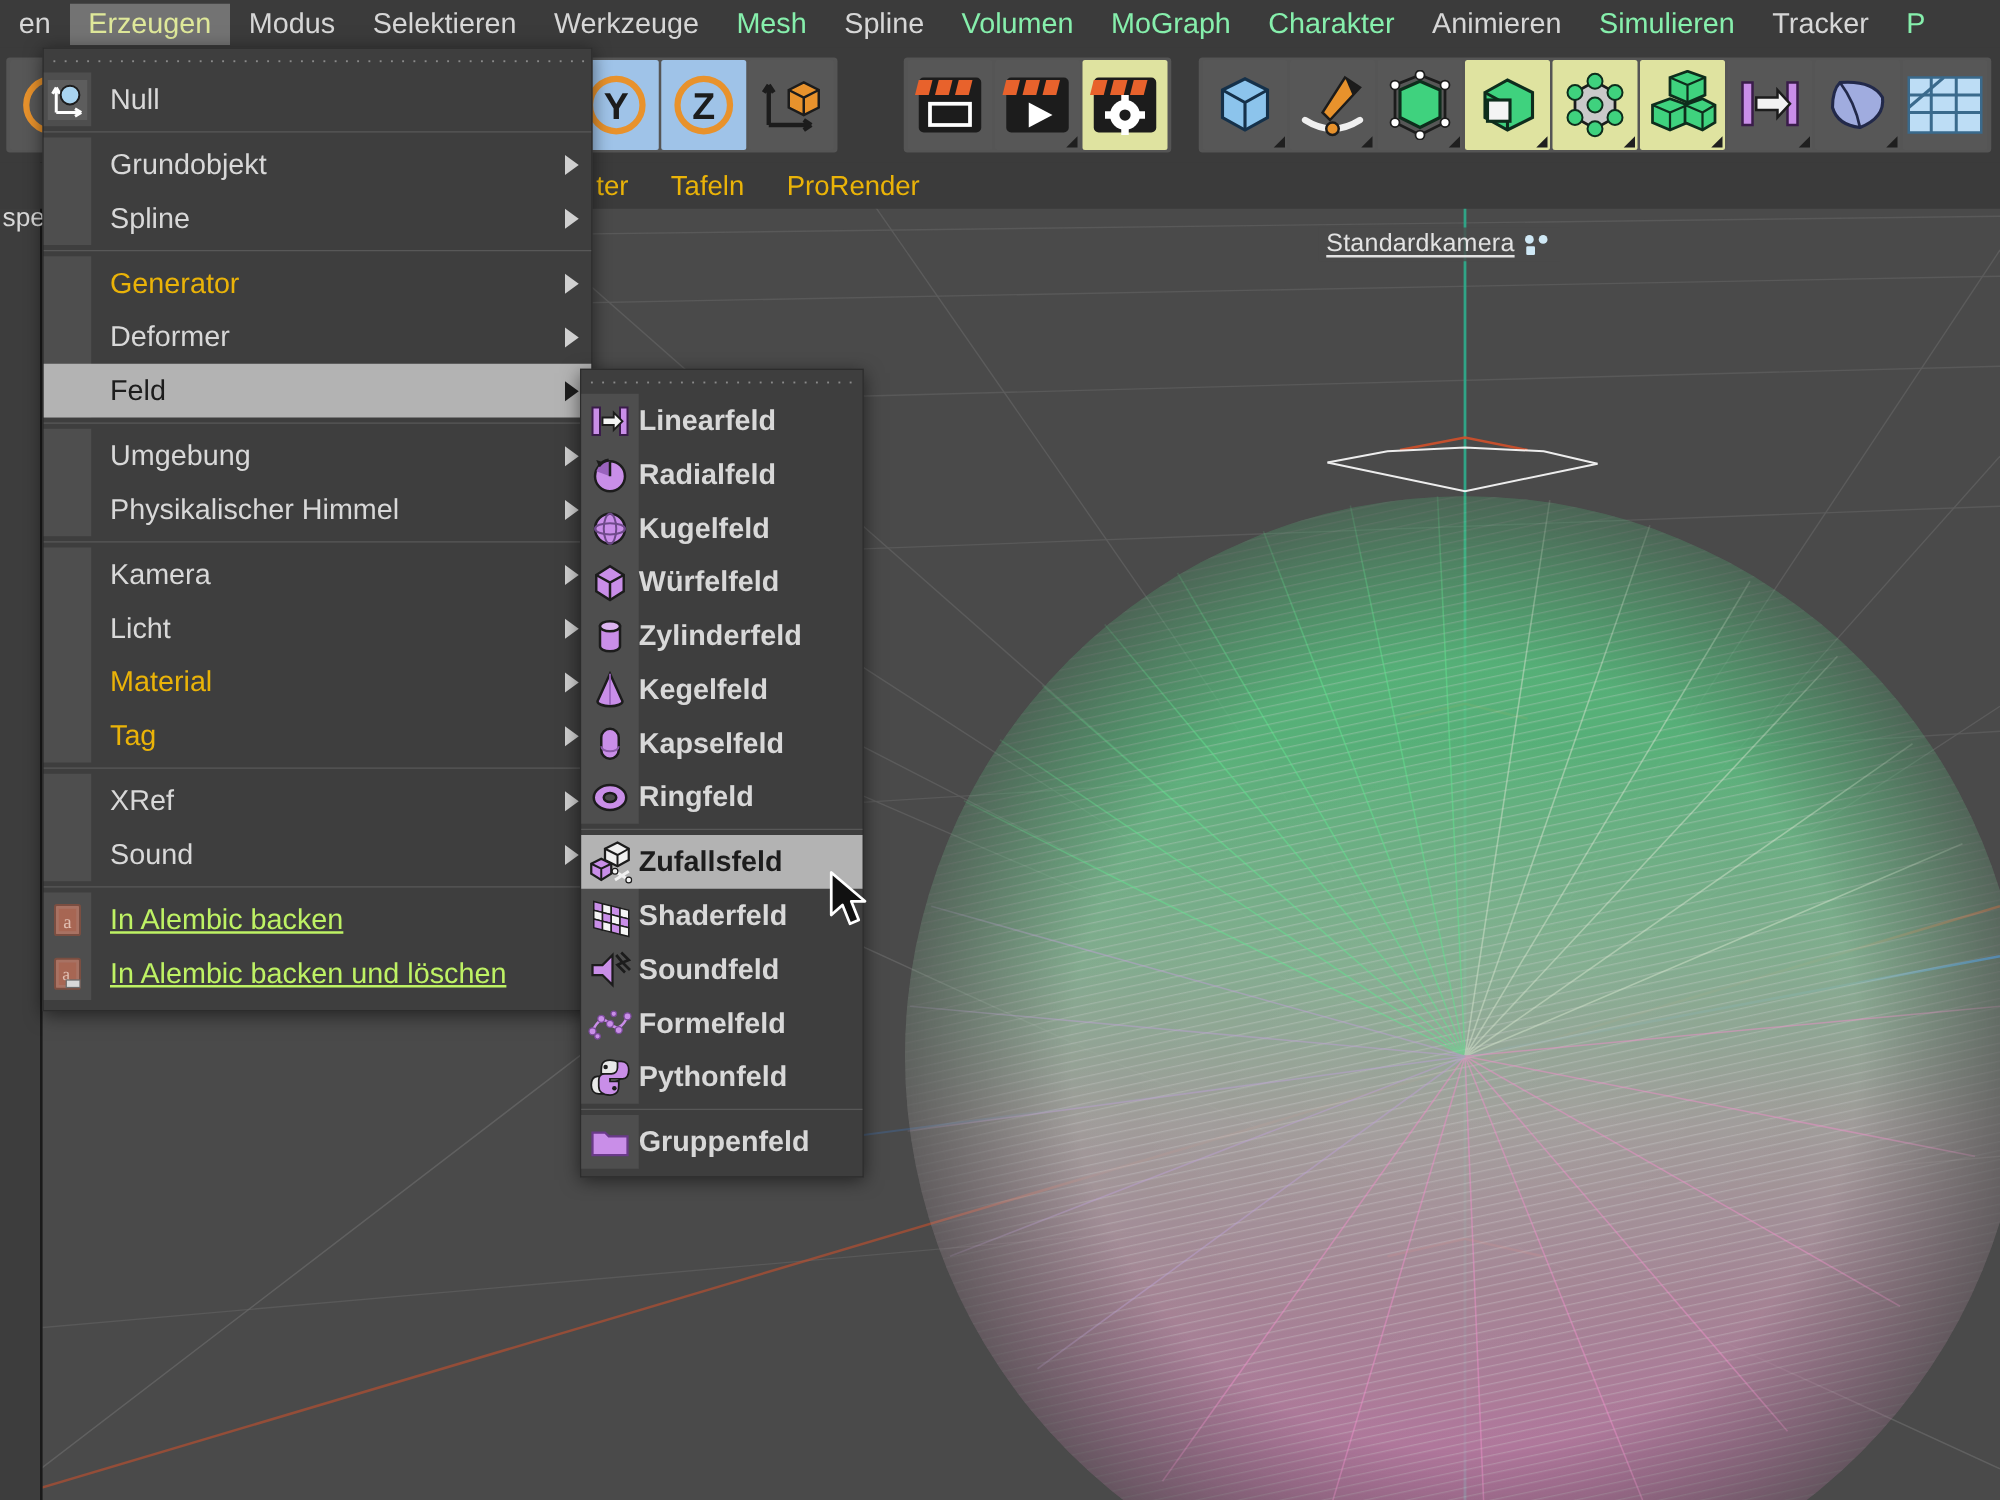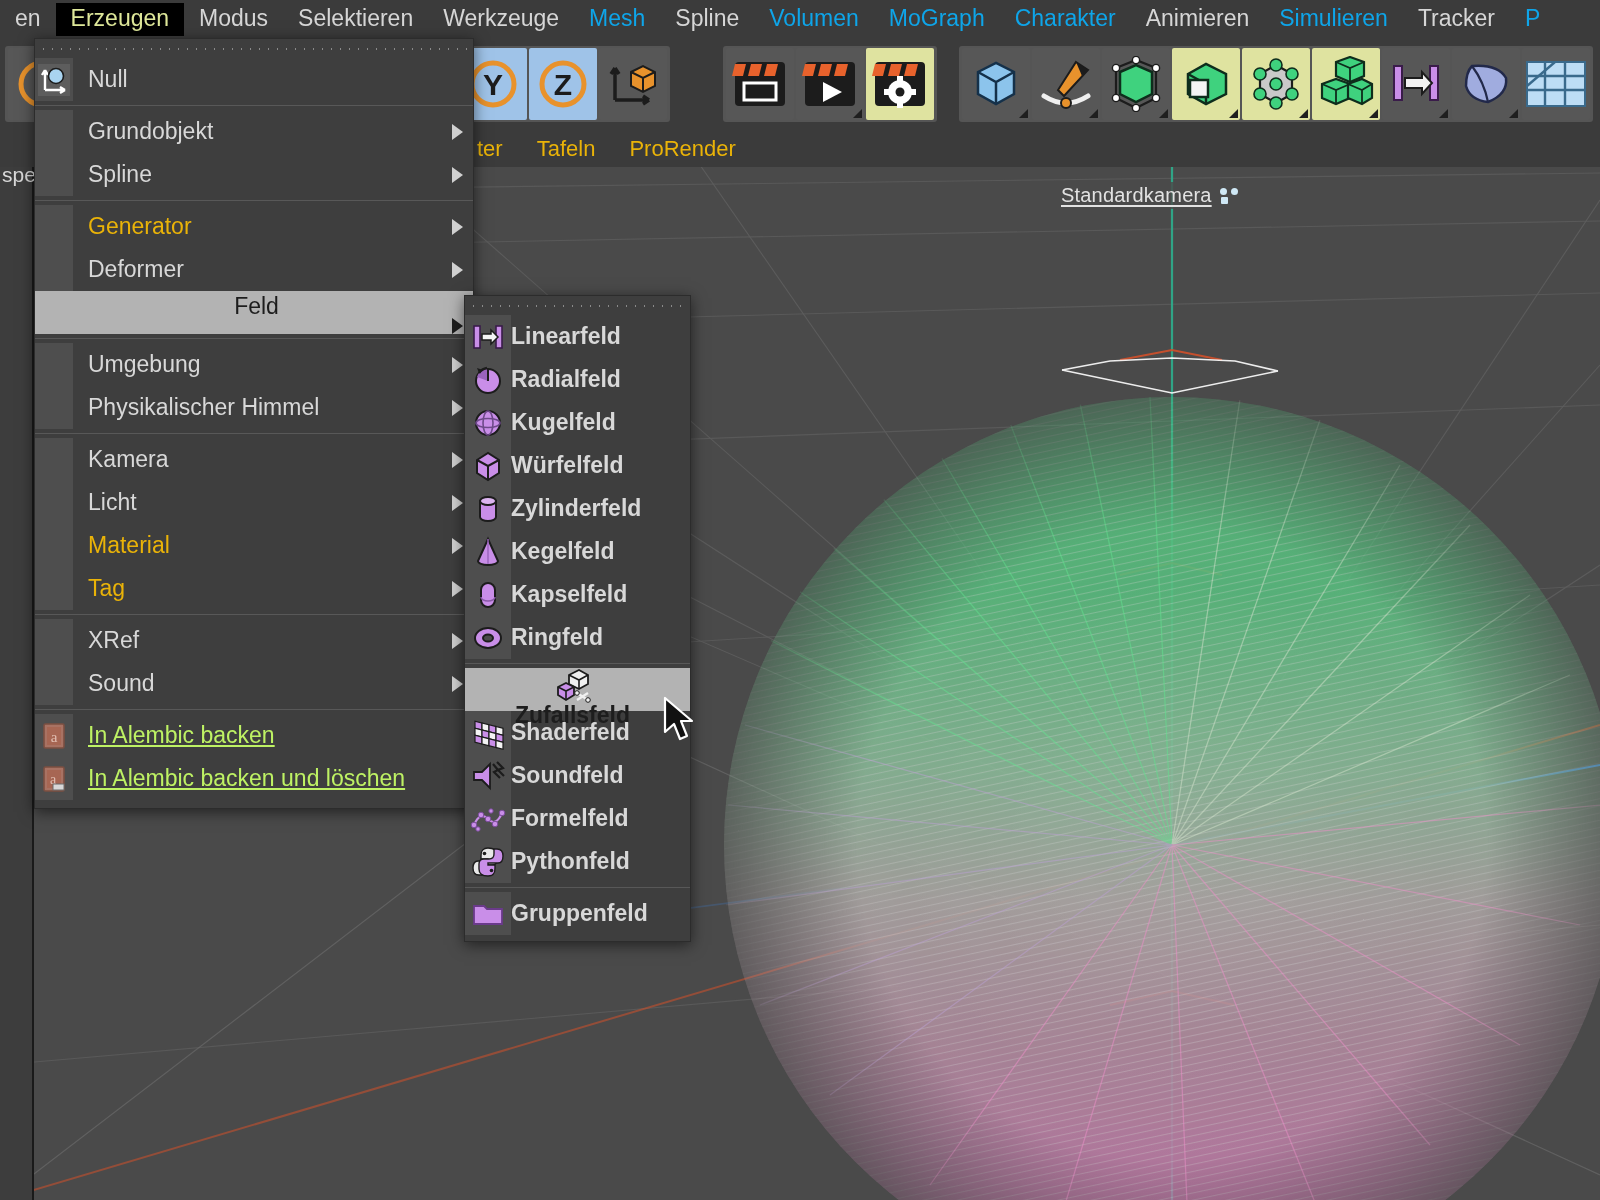--- a/index.html
+++ b/index.html
@@ -38,23 +38,23 @@
   .menubar {
     position: absolute; left: 0; top: 0; width: 1600px; height: 38px;
     background: #3b3b3b;
     display: flex; align-items: center;
     font-size: 23px; white-space: nowrap;
     z-index: 40;
   }
   .menubar .mi {
     padding: 4px 15px 6px; color: #d6d6d6; line-height: 1;
   }
-  .menubar .mi.accent { color: #0ea5e9; }
+  .menubar .mi.accent { color: #86efac; }
   .menubar .mi.open {
-    background: #000000; color: #dfe89a;
+    background: #737373; color: #dfe89a;
   }
 
   
   .toolbar {
     position: absolute; left: 0; top: 38px; width: 1600px; height: 92px;
     background: #3b3b3b; z-index: 10;
     display: flex; align-items: center;
   }
   .tgroup { display: flex; align-items: center; background: #555; border-radius: 3px; padding: 2px; margin-right: 7px; }
   .tbtn {
@@ -114,21 +114,21 @@
     height: 43px; padding: 0 10px 0 0; color: #d8d8d8; font-size: 23px;
     z-index: 1;
   }
   .mrow .ico {
     width: 38px; min-width: 38px; height: 38px;
     display: flex; align-items: center; justify-content: center;
   }
   .mrow .lbl { padding-left: 15px; white-space: nowrap; line-height: 1; }
   .mrow.accent .lbl { color: #eab308; }
   .mrow.disabled .lbl { color: #bef264; text-decoration: underline; }
-  .mrow.hl { background: #b3b3b3; flex-direction: column; }
+  .mrow.hl { background: #b3b3b3; }
   .mrow.hl .lbl { color: #1d1d1d; }
   .mrow .arrow {
     margin-left: auto;
     width: 0; height: 0;
     border-top: 8px solid transparent; border-bottom: 8px solid transparent;
     border-left: 11px solid #d0d0d0;
   }
   .mrow.hl .arrow { border-left-color: #1d1d1d; }
   #sub-menu .mrow { height: 43px; font-size: 23px; }
   #sub-menu .mgroup::before { width: 46px; }

